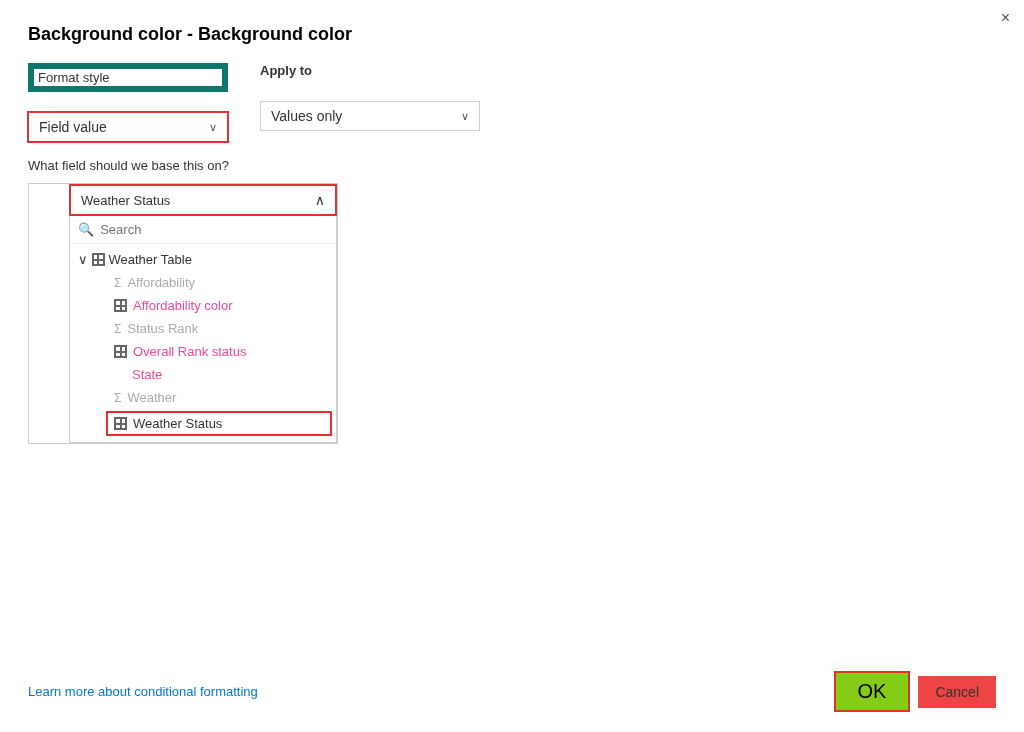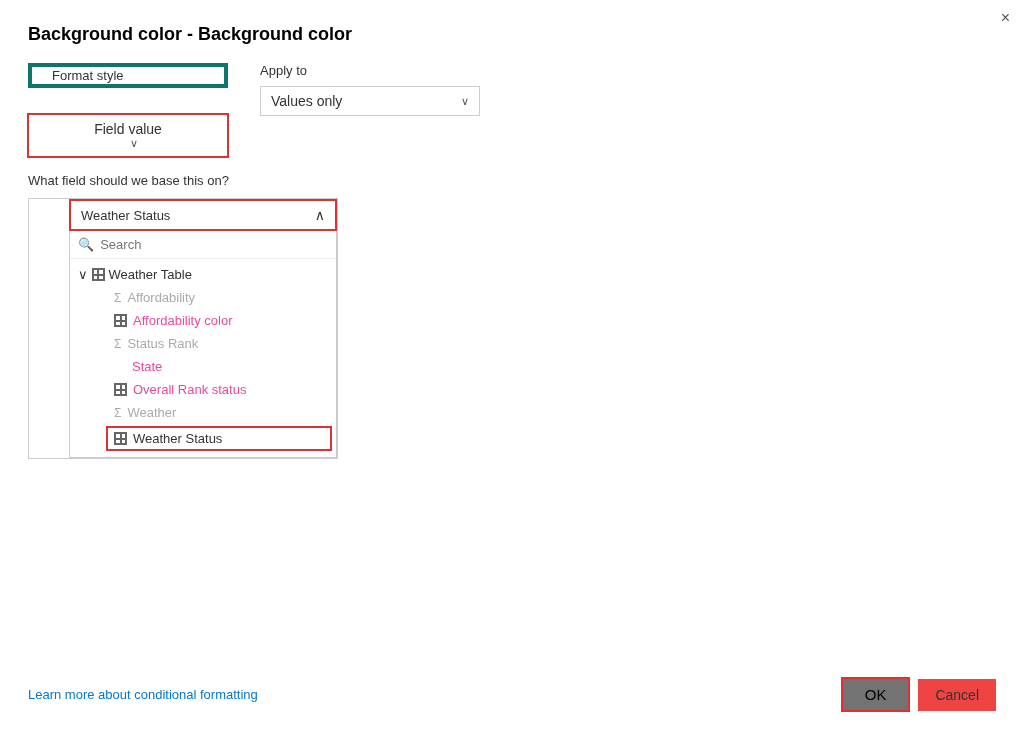--- a/index.html
+++ b/index.html
@@ -43,60 +43,59 @@
       align-items: flex-start;
       margin-bottom: 16px;
     }
     .form-group {
       display: flex;
       flex-direction: column;
       gap: 4px;
     }
     .form-label {
       font-size: 13px;
-      font-weight: 400;
-      color: #333;
-      margin-bottom: 4px;
+      font-weight: 700;
+      color: #333;
+      margin-bottom: 19px;
     }
     .section-label {
       font-size: 13px;
       color: #333;
       margin-bottom: 10px;
     }
     .select-box {
       display: flex;
       align-items: center;
       justify-content: space-between;
       border: 1px solid #ccc;
       padding: 6px 10px;
       cursor: pointer;
       background: #fff;
       min-width: 200px;
     }
     .select-box.outlined {
       outline: 2px solid #e03030;
       outline-offset: -1px;
-      flex-direction: column;
     }
     .select-box.apply-to {
       min-width: 220px;
     }
     .chevron {
       font-size: 11px;
       color: #555;
       margin-left: 12px;
     }
     .format-style-label {
       display: inline-block;
-      border: 4px solid #0f766e;
-      padding: 1px 20px;
+      border: 6px solid #0f766e;
+      padding: 1px 4px;
       font-size: 13px;
       font-weight: 500;
       color: #333;
-      margin-bottom: 22px;
+      margin-bottom: 16px;
     }
     .field-dropdown-wrapper {
       margin-bottom: 10px;
     }
     .dropdown-open {
       border: 1px solid #ccc;
       width: 310px;
       padding-left: 40px;
     }
     .dropdown-header {
@@ -186,25 +185,25 @@
       font-size: 13px;
       text-decoration: none;
       cursor: pointer;
     }
     .footer-buttons {
       display: flex;
       gap: 8px;
       align-items: center;
     }
     .btn-ok {
-      background: #737373;
+      background: #84cc16;
       color: #000;
       border: 2px solid #e03030;
       padding: 7px 22px;
-      font-size: 15px;
+      font-size: 20px;
       font-weight: 500;
       cursor: pointer;
     }
     .btn-cancel {
       background: #ef4444;
       color: #333;
       border: 1px solid transparent;
       padding: 7px 16px;
       font-size: 14px;
       cursor: pointer;
@@ -297,31 +296,31 @@
             </span>
             <span>Affordability color</span>
           </div>
 
           <div class="tree-item disabled indent-2">
             <span class="sigma-icon">Σ</span>
             <span>Status Rank</span>
           </div>
 
           <div class="tree-item indent-2">
-            <span style="padding-left:18px;">State</span>
-          </div>
-
-          <div class="tree-item indent-2">
             <span class="tbl-icon">
               <span class="tbl-icon-cell"></span>
               <span class="tbl-icon-cell"></span>
               <span class="tbl-icon-cell"></span>
               <span class="tbl-icon-cell"></span>
             </span>
             <span>Overall Rank status</span>
+          </div>
+
+          <div class="tree-item indent-2">
+            <span style="padding-left:18px;">State</span>
           </div>
 
           <div class="tree-item disabled indent-2">
             <span class="sigma-icon">Σ</span>
             <span>Weather</span>
           </div>
 
           <div class="weather-status-item" style="margin-left: 36px; margin-right: 4px;">
             <span class="tbl-icon">
               <span class="tbl-icon-cell"></span>

